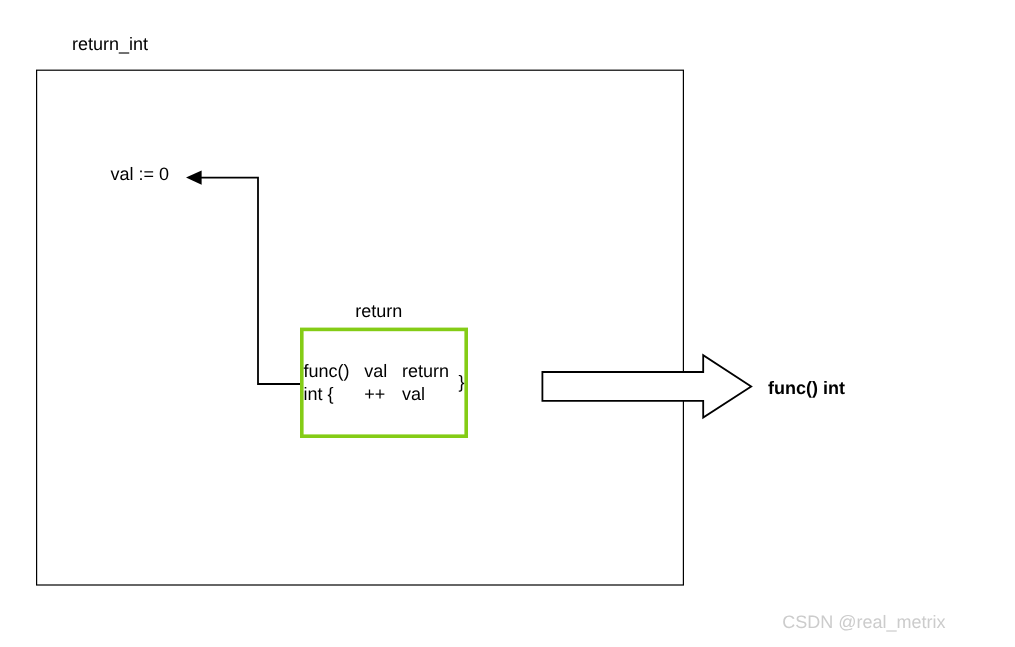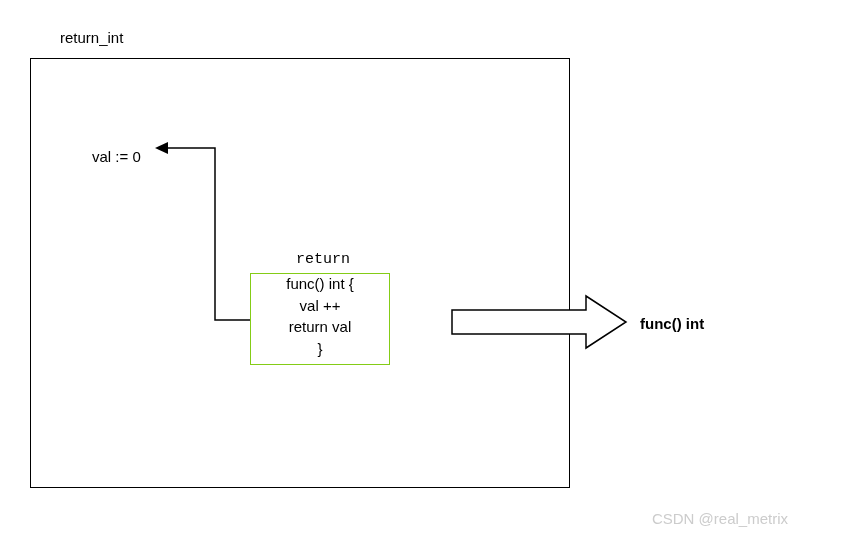--- a/index.html
+++ b/index.html
@@ -21,38 +21,37 @@
       position: absolute;
       left: 30px;
       top: 58px;
       width: 540px;
       height: 430px;
       border: 1px solid #000000;
     }
     .val-label {
       position: absolute;
       left: 92px;
-      top: 148px;
+      top: 137px;
     }
     .inner-label {
       position: absolute;
       left: 296px;
       top: 251px;
       text-align: right;
-      font-family: Liberation Mono, monospace;
     }
     .inner-box {
       position: absolute;
       left: 250px;
       top: 273px;
       width: 140px;
       height: 92px;
-      border: 1px solid #84cc16;
+      border: 3px solid #84cc16;
       display: flex;
-      flex-direction: column;
+      flex-direction: row;
       justify-content: flex-start;
       align-items: center;
       gap: 2px;
     }
     .inner-box div {
       line-height: 1.3;
     }
     .output-label {
       position: absolute;
       left: 640px;

